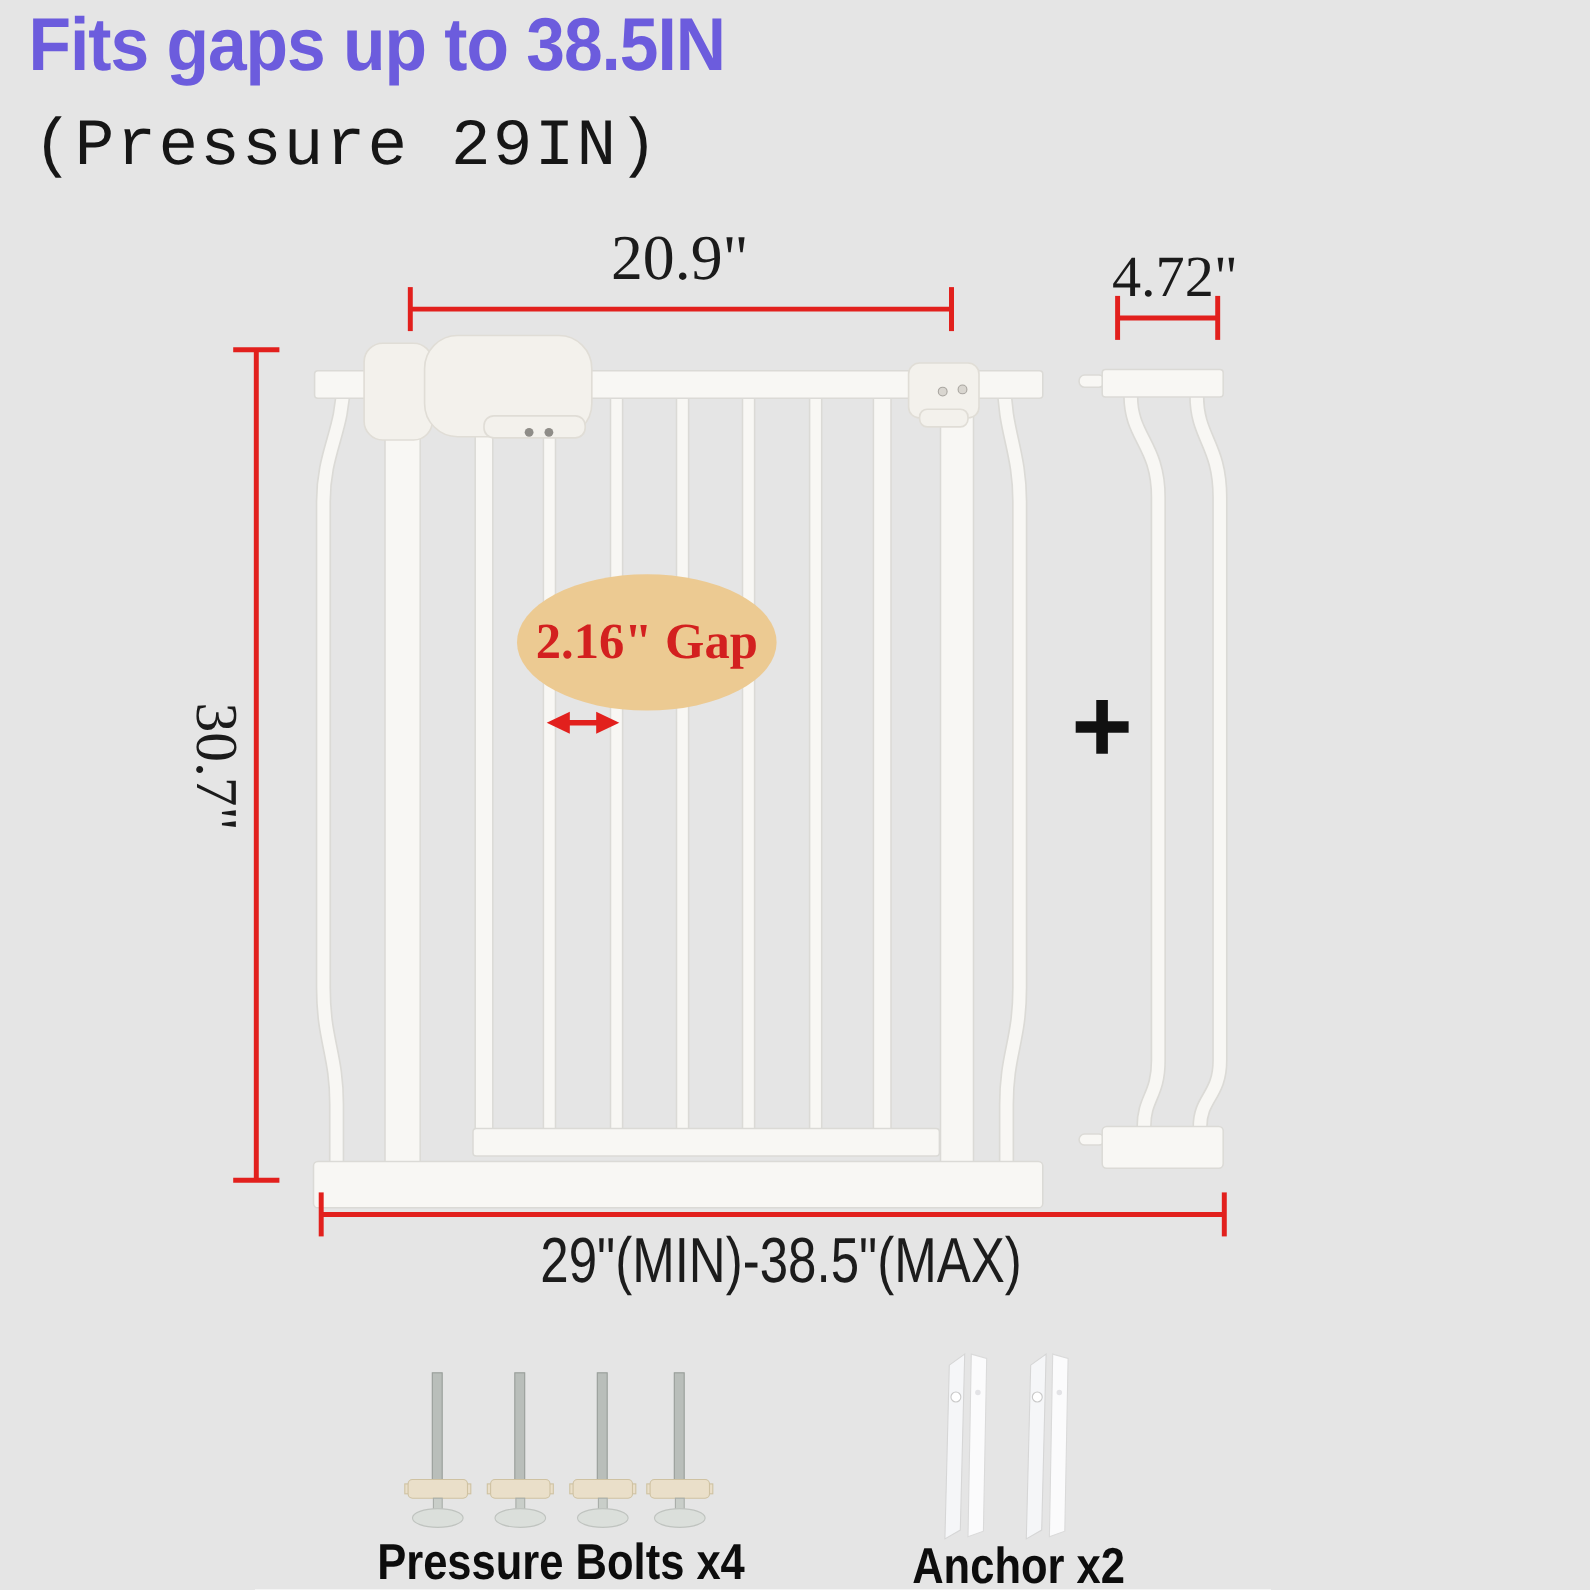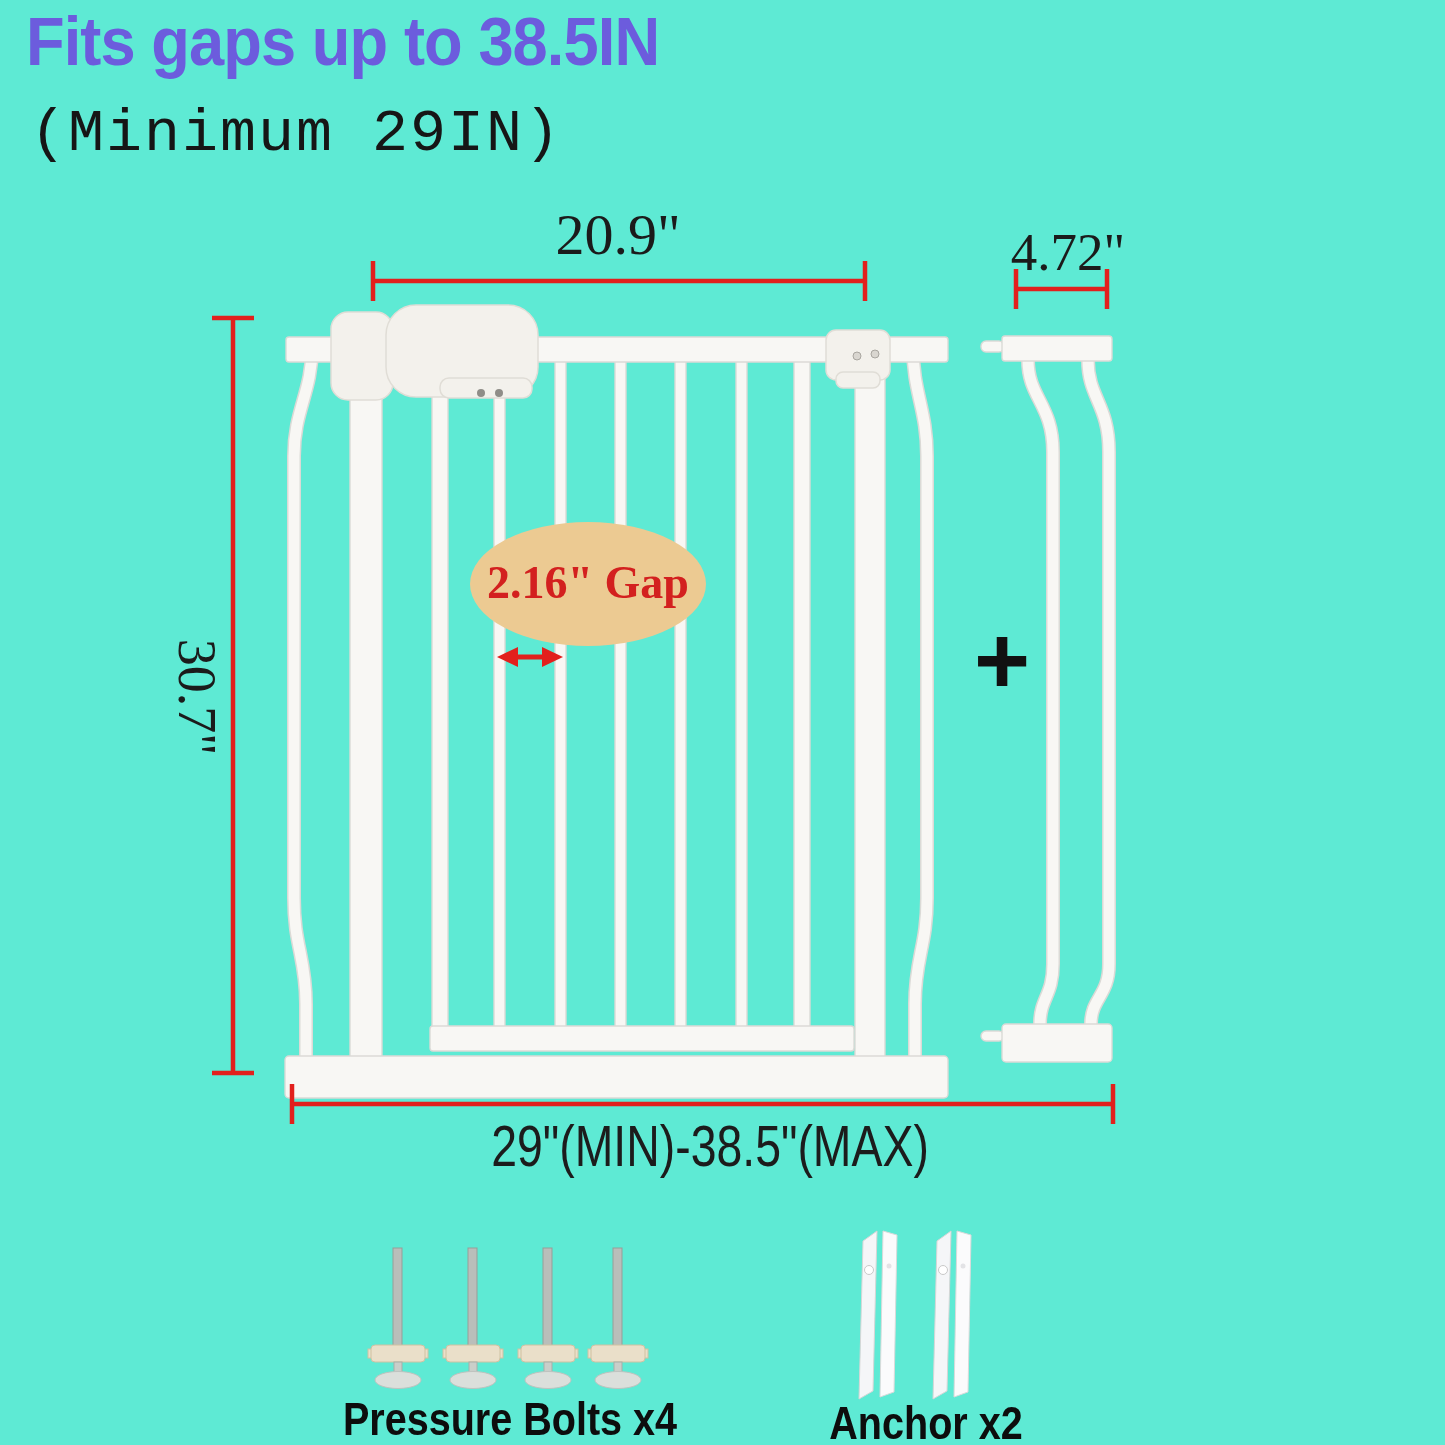--- a/index.html
+++ b/index.html
@@ -1,17 +1,17 @@
 <!DOCTYPE html>
 <html><head>
 <meta charset="utf-8">
 <style>
   html,body { margin:0; padding:0; background:#ffffff; }
   .stage {
-    position:relative; width:1445px; height:1445px; background:#5eead4;
+    position:relative; width:1445px; height:1445px; background:#e5e5e5;
     overflow:hidden; font-family:"Liberation Sans", sans-serif;
   }
   .stage svg { position:absolute; left:0; top:0; }
   .t { position:absolute; color:#141414; }
   .title {
     left:26px; top:2px; font-size:68px; font-weight:800; color:#6c5cdd;
     letter-spacing:-1px; transform:scaleX(.93); transform-origin:left top; white-space:nowrap;
   }
   .subtitle {
     left:30px; top:100px; font-family:"Liberation Mono", monospace; font-size:60px;
@@ -187,21 +187,21 @@
       <g>
         <polygon points="957,1231 971,1235 968,1392 954,1397" fill="#fbfbfc" stroke="#dadada"></polygon>
         <polygon points="937,1241 951,1231 947,1391 933,1399" fill="#f5f6f8" stroke="#d6d6d6"></polygon>
         <circle cx="943" cy="1270" r="4.5" fill="#ffffff" stroke="#c9c9c9"></circle>
         <circle cx="963" cy="1266" r="2.5" fill="#e3e3e6"></circle>
       </g>
     </g>
   </svg>
 
   <div class="t title">Fits gaps up to 38.5IN</div>
-  <div class="t subtitle">(Minimum 29IN)</div>
+  <div class="t subtitle">(Pressure 29IN)</div>
 
   <div class="t dim dim-gate-width">20.9"</div>
   <div class="t dim dim-ext-width">4.72"</div>
   <div class="t dim dim-height">30.7"</div>
 
   <div class="t gap-label">2.16" Gap</div>
   <div class="t fit-range">29"(MIN)-38.5"(MAX)</div>
 
   <div class="t plus">+</div>
 

